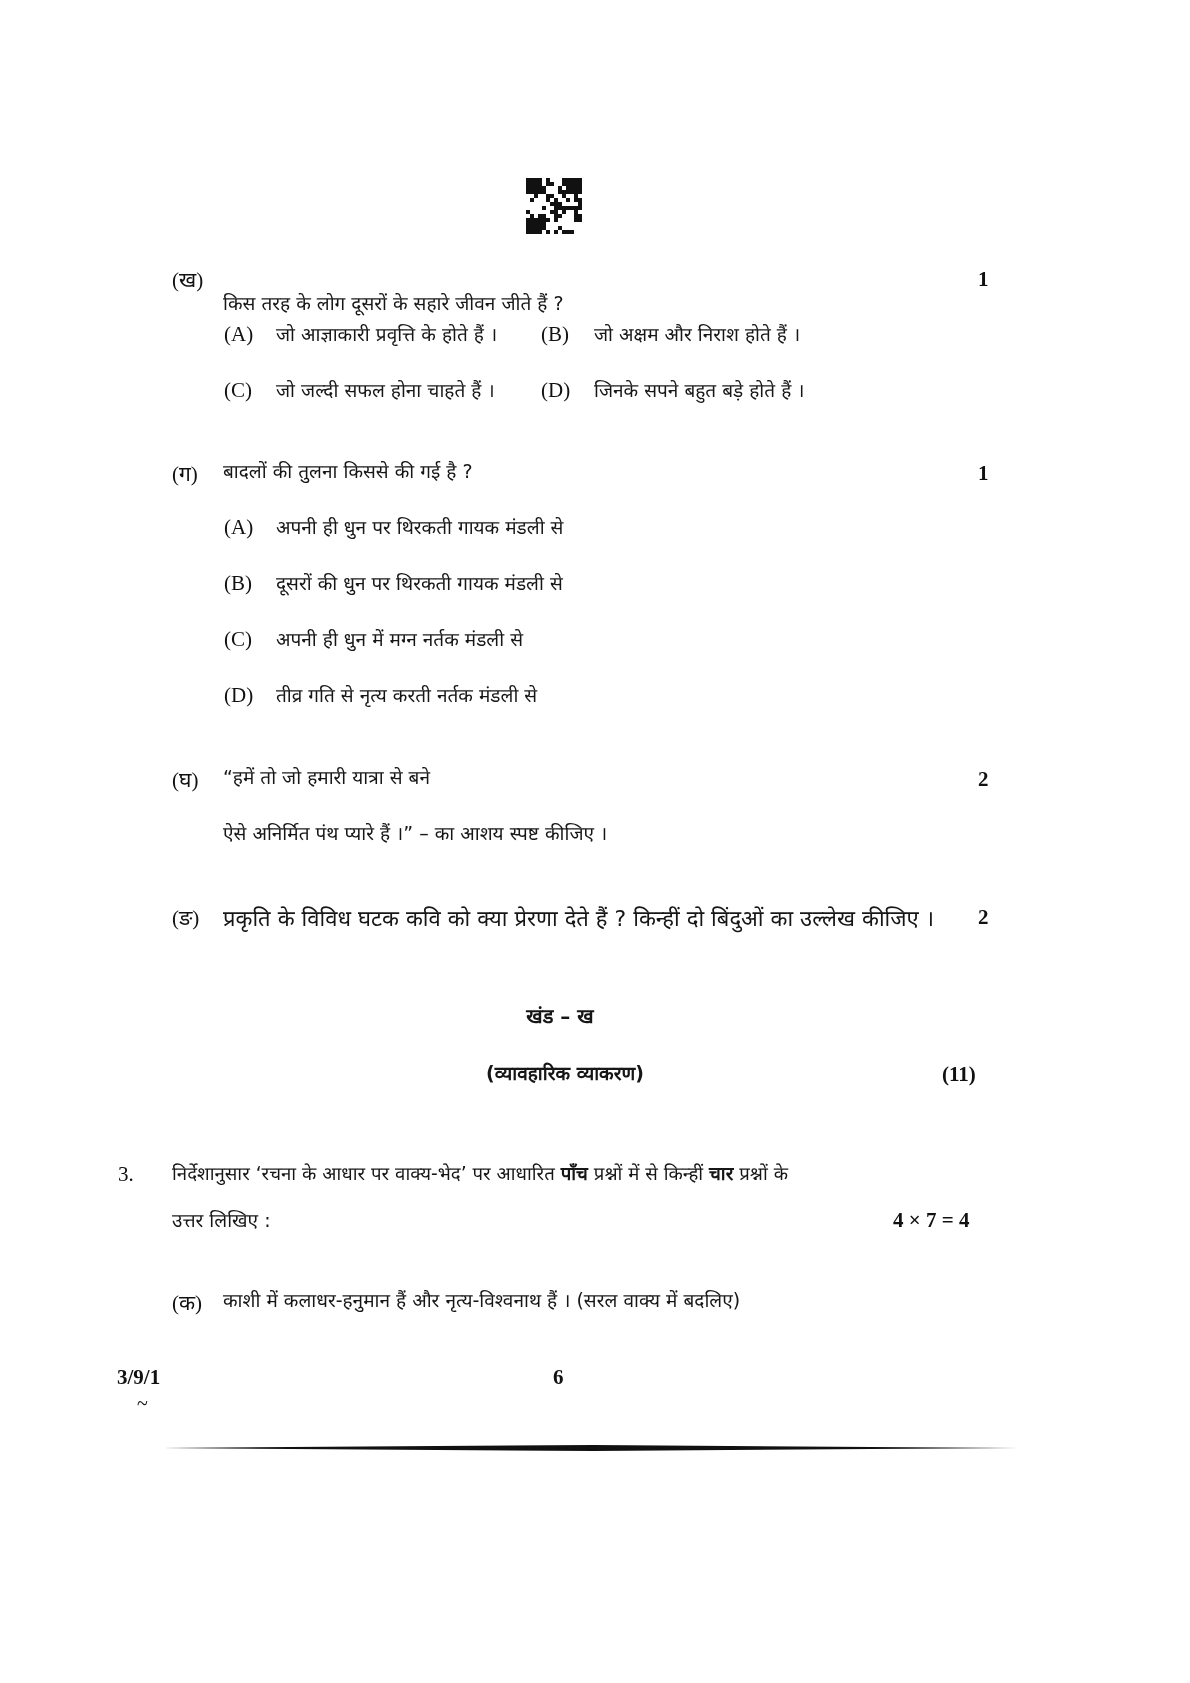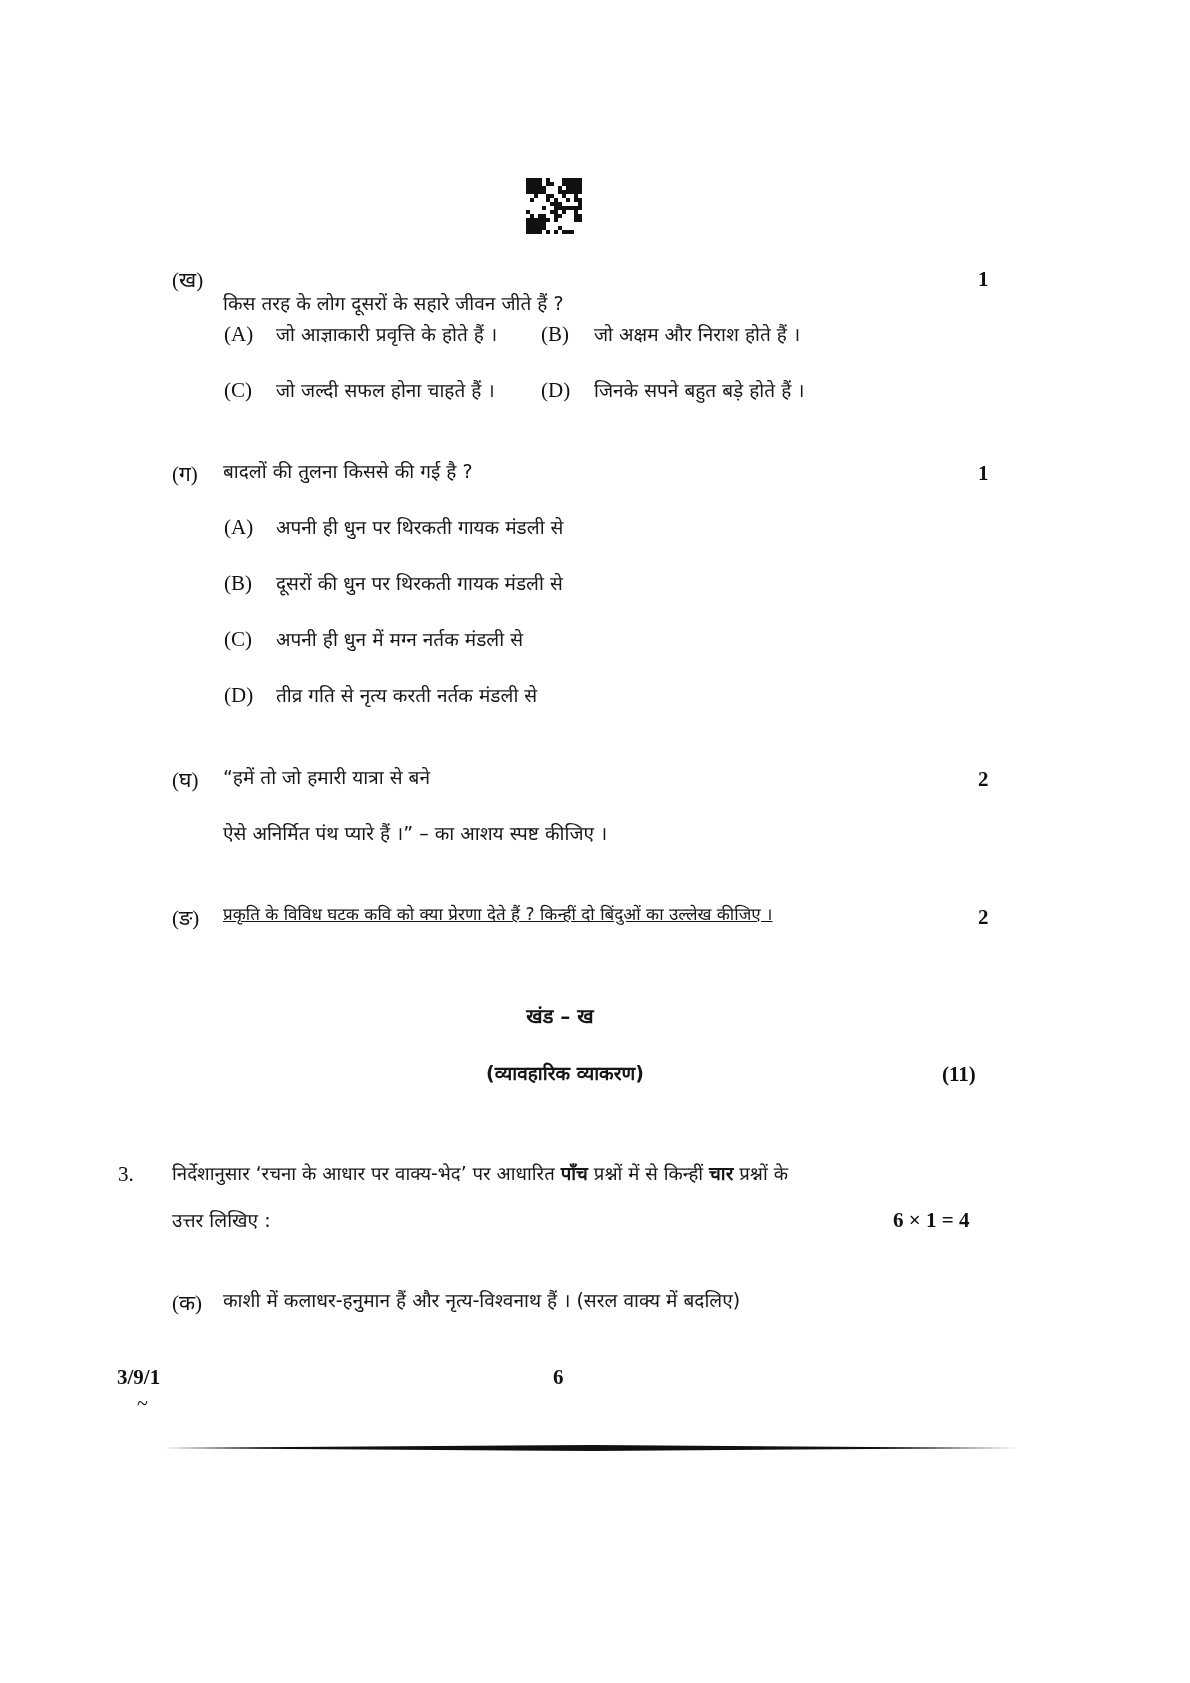--- a/index.html
+++ b/index.html
@@ -243,31 +243,31 @@
 <div class="abs hi" style="left:276px;top:626px;">अपनी ही धुन में मग्न नर्तक मंडली से</div>
 <div class="abs lbl" style="left:224px;top:683px;">(D)</div>
 <div class="abs hi" style="left:276px;top:682px;text-align:right;">तीव्र गति से नृत्य करती नर्तक मंडली से</div>
 
 <div class="abs lbl" style="left:172px;top:765px;">(घ)</div>
 <div class="abs hi" style="left:223px;top:764px;">“हमें तो जो हमारी यात्रा से बने</div>
 <div class="abs marks" style="left:978px;top:767px;">2</div>
 <div class="abs hi" style="left:223px;top:820px;">ऐसे अनिर्मित पंथ प्यारे हैं ।” – का आशय स्पष्ट कीजिए ।</div>
 
 <div class="abs lbl" style="left:172px;top:903px;">(ङ)</div>
-<div class="abs hi" style="left:223px;top:902px;font-size:17px;text-decoration:underline;">प्रकृति के विविध घटक कवि को क्या प्रेरणा देते हैं ? किन्हीं दो बिंदुओं का उल्लेख कीजिए ।</div>
+<div class="abs hi" style="left:223px;top:902px;font-size:22px;">प्रकृति के विविध घटक कवि को क्या प्रेरणा देते हैं ? किन्हीं दो बिंदुओं का उल्लेख कीजिए ।</div>
 <div class="abs marks" style="left:978px;top:905px;">2</div>
 
 <div class="abs hi bold" style="left:0;width:1120px;text-align:center;top:1002px;font-size:20px;">खंड – ख</div>
 <div class="abs hi bold" style="left:0;width:1130px;text-align:center;top:1060px;font-size:19px;">(व्यावहारिक व्याकरण)</div>
 <div class="abs marks" style="left:942px;top:1062px;">(11)</div>
 
 <div class="abs lbl" style="left:118px;top:1162px;">3.</div>
 <div class="abs hi" style="left:172px;top:1160px;font-size:18.6px;"><span>निर्देशानुसार ‘रचना के आधार पर वाक्य-भेद’ पर आधारित </span><span class="bold">पाँच</span><span> प्रश्नों में से किन्हीं </span><span class="bold">चार</span><span> प्रश्नों के</span></div>
 <div class="abs hi" style="left:172px;top:1207px;">उत्तर लिखिए :</div>
-<div class="abs marks" style="left:893px;top:1208px;">6 × 1 = 4</div>
+<div class="abs marks" style="left:893px;top:1208px;">4 × 7 = 4</div>
 
 <div class="abs lbl" style="left:172px;top:1288px;">(क)</div>
 <div class="abs hi" style="left:223px;top:1287px;">काशी में कलाधर-हनुमान हैं और नृत्य-विश्वनाथ हैं । (सरल वाक्य में बदलिए)</div>
 
 <svg class="abs rule" viewBox="0 0 862 6" preserveAspectRatio="none">
   <polygon points="0,3 431,0 862,3 431,6" fill="#111"></polygon>
 </svg>
 
 <div class="abs marks" style="left:117px;top:1365px;">3/9/1</div>
 <div class="abs marks" style="left:553px;top:1365px;">6</div>

